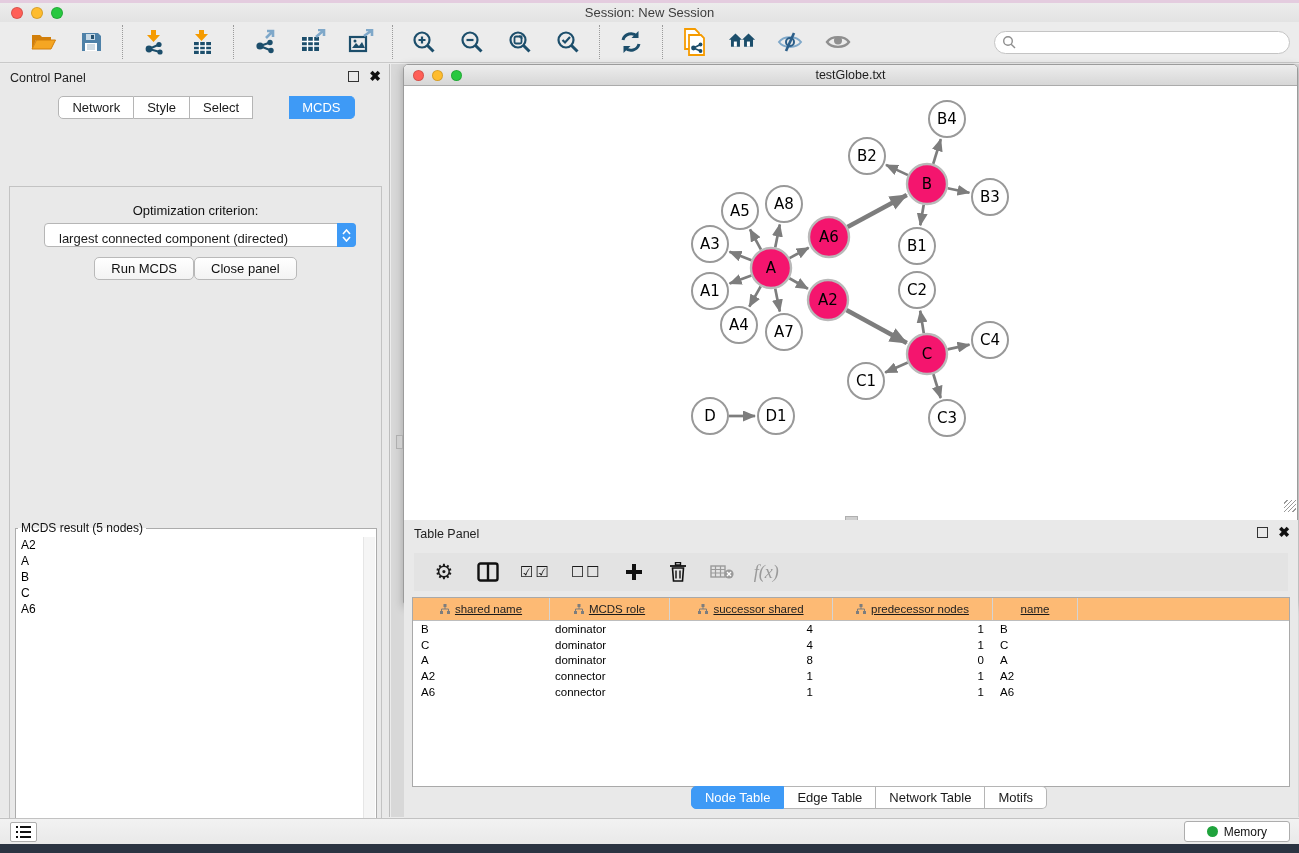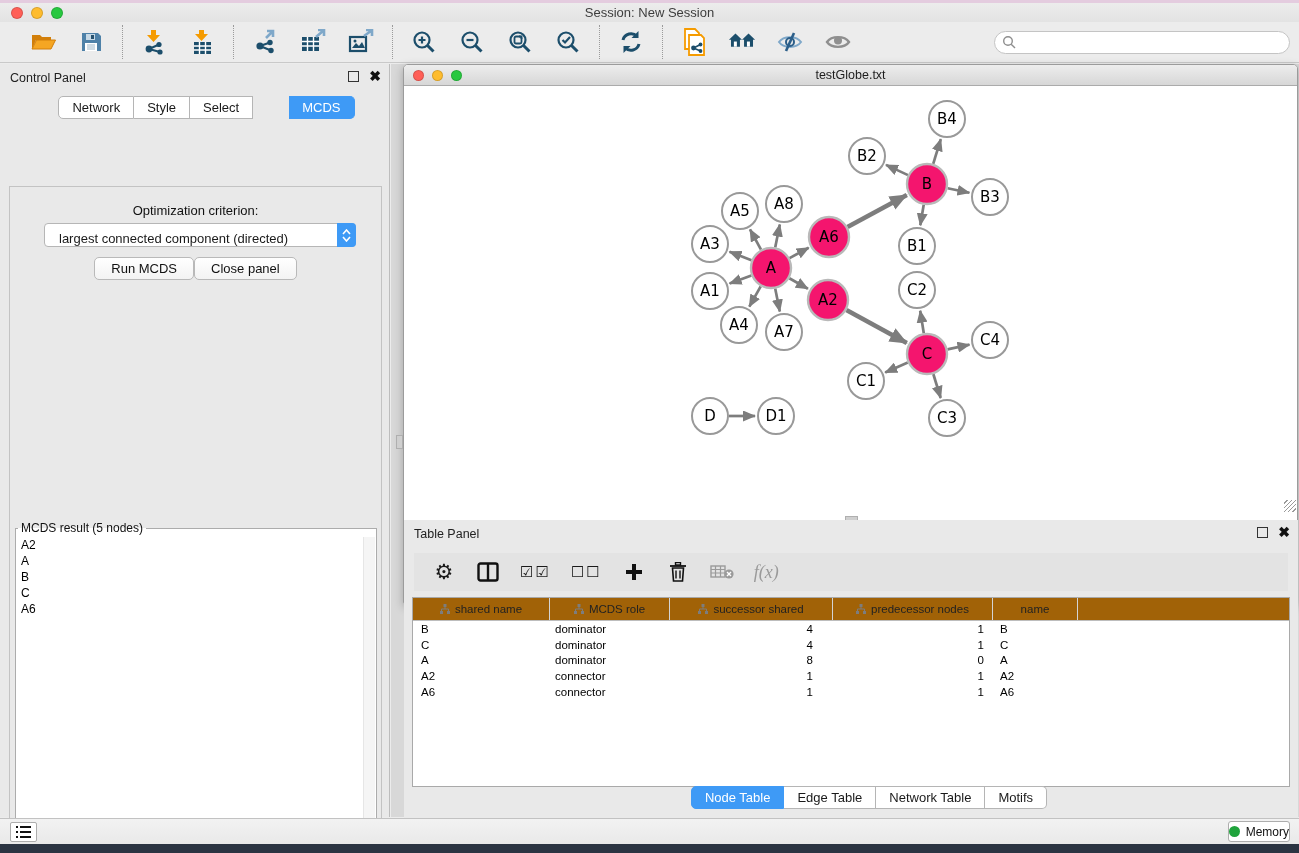--- a/index.html
+++ b/index.html
@@ -86,35 +86,35 @@
   
   .table-panel { position:absolute; left:13px; top:456px; width:894px; height:368px; background:#E9E9E9; }
   .tp-toolbar { position:absolute; left:10px; top:33px; width:874px; height:38px; background:#E3E3E3;
                 display:flex; align-items:center; gap:20px; padding-left:18px; }
   .tp-tool { display:inline-flex; align-items:center; justify-content:center; min-width:24px; height:26px; cursor:default; }
   .glyph { font-family:"DejaVu Sans",sans-serif; color:#1a1a1a; }
   .fx { font-family:"Liberation Serif",serif; font-style:italic; font-size:18px; color:#9a9a9a; }
 
   .tbl { position:absolute; left:8px; top:77px; width:878px; height:190px; background:#fff;
          border:1px solid #A9A9A9; overflow:hidden; font-size:11.5px; }
-  .tbl-head { display:flex; height:23px; background:#a16207; border-bottom:1px solid #BDBDBD; }
+  .tbl-head { display:flex; height:23px; background:#fdba74; border-bottom:1px solid #BDBDBD;text-decoration:underline; }
   .th { display:flex; align-items:center; justify-content:center; gap:5px; border-right:1px solid #D4D4D4;
         color:#222; overflow:hidden; }
   .tbl-row { display:flex; height:15.8px; align-items:center; }
   .td { overflow:hidden; white-space:nowrap; color:#000; }
 
   .tp-tabs-row { position:absolute; left:0; right:0; top:266px; text-align:center; }
 
   
   .status-bar { position:absolute; left:0; top:818px; width:100%; height:26px;
                 background:linear-gradient(#F2F2F2,#E9E9E9); border-top:1px solid #C2C2C2;
                 display:flex; align-items:center; }
   .list-btn { margin-left:10px; width:27px; height:20px; background:#fff; border:1px solid #ADADAD;
               border-radius:2px; display:flex; align-items:center; justify-content:center; }
-  .mem-btn { margin-left:auto; margin-right:9px; height:21px; padding:0 0; background:#fff;
+  .mem-btn { margin-left:auto; margin-right:9px; height:21px; padding:0 22px; background:#fff;
              border:1px solid #ADADAD; border-radius:3px; display:flex; align-items:center; gap:6px; font-size:12px; color:#111; }
   .mem-dot { width:11px; height:11px; border-radius:50%; background:#1FA33C; }
   .bottom-strip { position:absolute; left:0; top:844px; width:100%; height:9px; background:#2B3442; }
 </style>
 </head>
 <body>
 
 <div class="screen">
 
   <div class="top-strip"></div>

